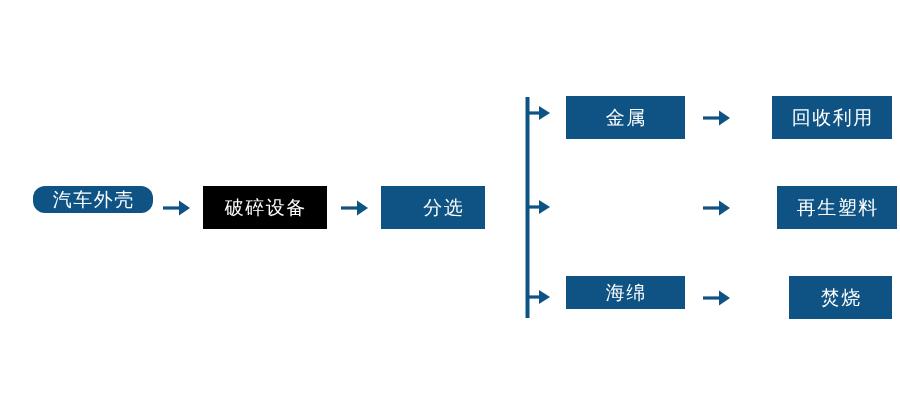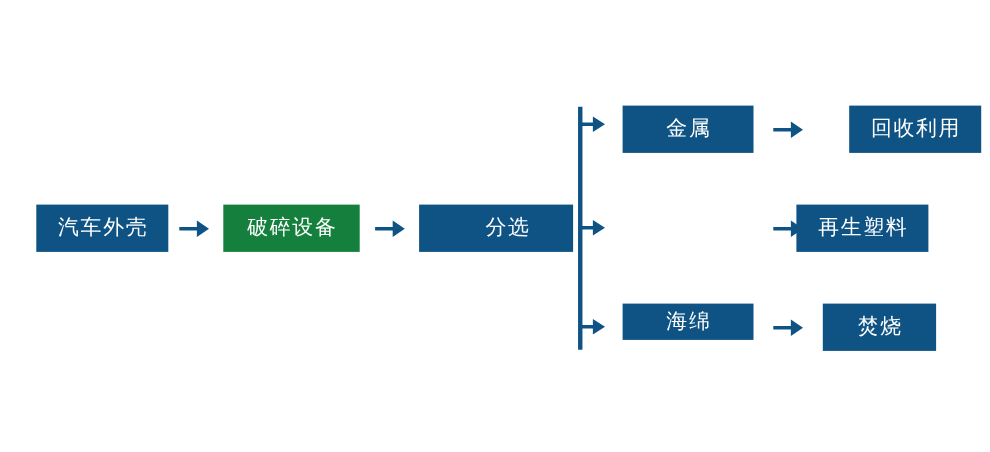--- a/index.html
+++ b/index.html
@@ -31,36 +31,36 @@
     color: #ffffff;
     font-size: 19px;
     line-height: 1;
     letter-spacing: 1.5px;
     text-indent: 1.5px;
     white-space: nowrap;
     user-select: none;
     text-align: right;
   }
   .node.blue { background: #0e5384; }
-  .node.red  { background: #15803d; }
+  .node.red  { background: #000000; }
 
   
-  .n-shell    { left: 33px;  top: 186px; width: 120px; height: 43px; }
+  .n-shell    { left: 33px;  top: 186px; width: 120px; height: 27px; border-radius: 12px; }
   .n-crusher  { left: 203px; top: 186px; width: 124px; height: 43px; }
-  .n-sort     { left: 381px; top: 186px; width: 140px; height: 43px; padding-left: 20px; }
+  .n-sort     { left: 381px; top: 186px; width: 104px; height: 43px; padding-left: 20px; }
 
   
   .n-metal    { left: 566px; top: 96px;  width: 119px; height: 43px; }
   .n-plastic  { left: 566px; top: 186px; width: 119px; height: 43px; }
   .n-sponge   { left: 566px; top: 276px; width: 119px; height: 33px; }
 
   
   .n-recycle  { left: 748px; top: 96px;  width: 120px; height: 43px; margin-left: 24px; }
-  .n-repla    { left: 724px; top: 186px; width: 120px; height: 43px; }
-  .n-burn     { left: 748px; top: 276px; width: 103px; height: 43px; }
+  .n-repla    { left: 777px; top: 186px; width: 120px; height: 43px; }
+  .n-burn     { left: 789px; top: 276px; width: 103px; height: 43px; }
 
   
   .arrow {
     position: absolute;
     width: 32px;
     height: 26px;
     color: #0e5384;
   }
   .arrow svg { display: block; width: 32px; height: 26px; }
 

